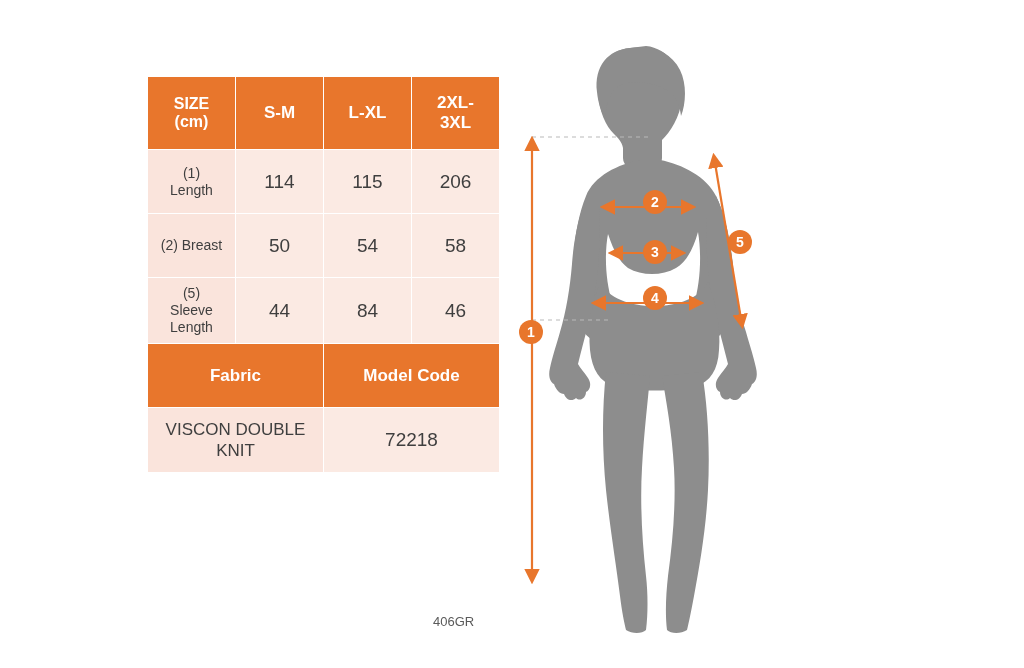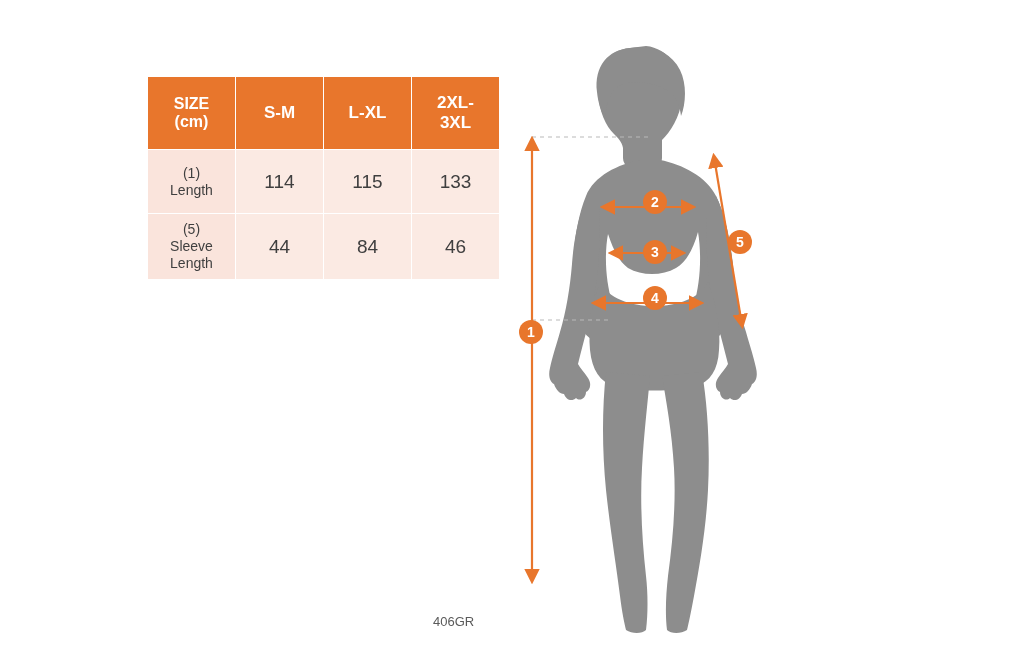--- a/index.html
+++ b/index.html
@@ -164,30 +164,44 @@
         </tr>
       </thead>
       <tbody>
         <tr>
           <td class="rowlabel">
             <div>(1)</div>
             <div>Length</div>
           </td>
           <td class="val">114</td>
           <td class="val">115</td>
-          <td class="val">133</td>
+          <td class="val">206</td>
+        </tr>
+        <tr>
+          <td class="rowlabel">(2) Breast</td>
+          <td class="val">50</td>
+          <td class="val">54</td>
+          <td class="val">58</td>
         </tr>
         <tr class="tall">
           <td class="rowlabel">
             <div>(5)</div>
             <div>Sleeve Length</div>
           </td>
           <td class="val">44</td>
           <td class="val">84</td>
           <td class="val">46</td>
+        </tr>
+        <tr class="fabric-head">
+          <td colspan="2">Fabric</td>
+          <td colspan="2">Model Code</td>
+        </tr>
+        <tr class="fabric-row">
+          <td class="fabric-name" colspan="2">VISCON DOUBLE KNIT</td>
+          <td class="model-code" colspan="2">72218</td>
         </tr>
       </tbody>
     </table>
   </div>
 
   <div class="model-ref">406GR</div>
 
   <div class="figure-area">
     <svg class="figure-svg" width="400" height="620" viewBox="0 0 400 620">
       <defs>

